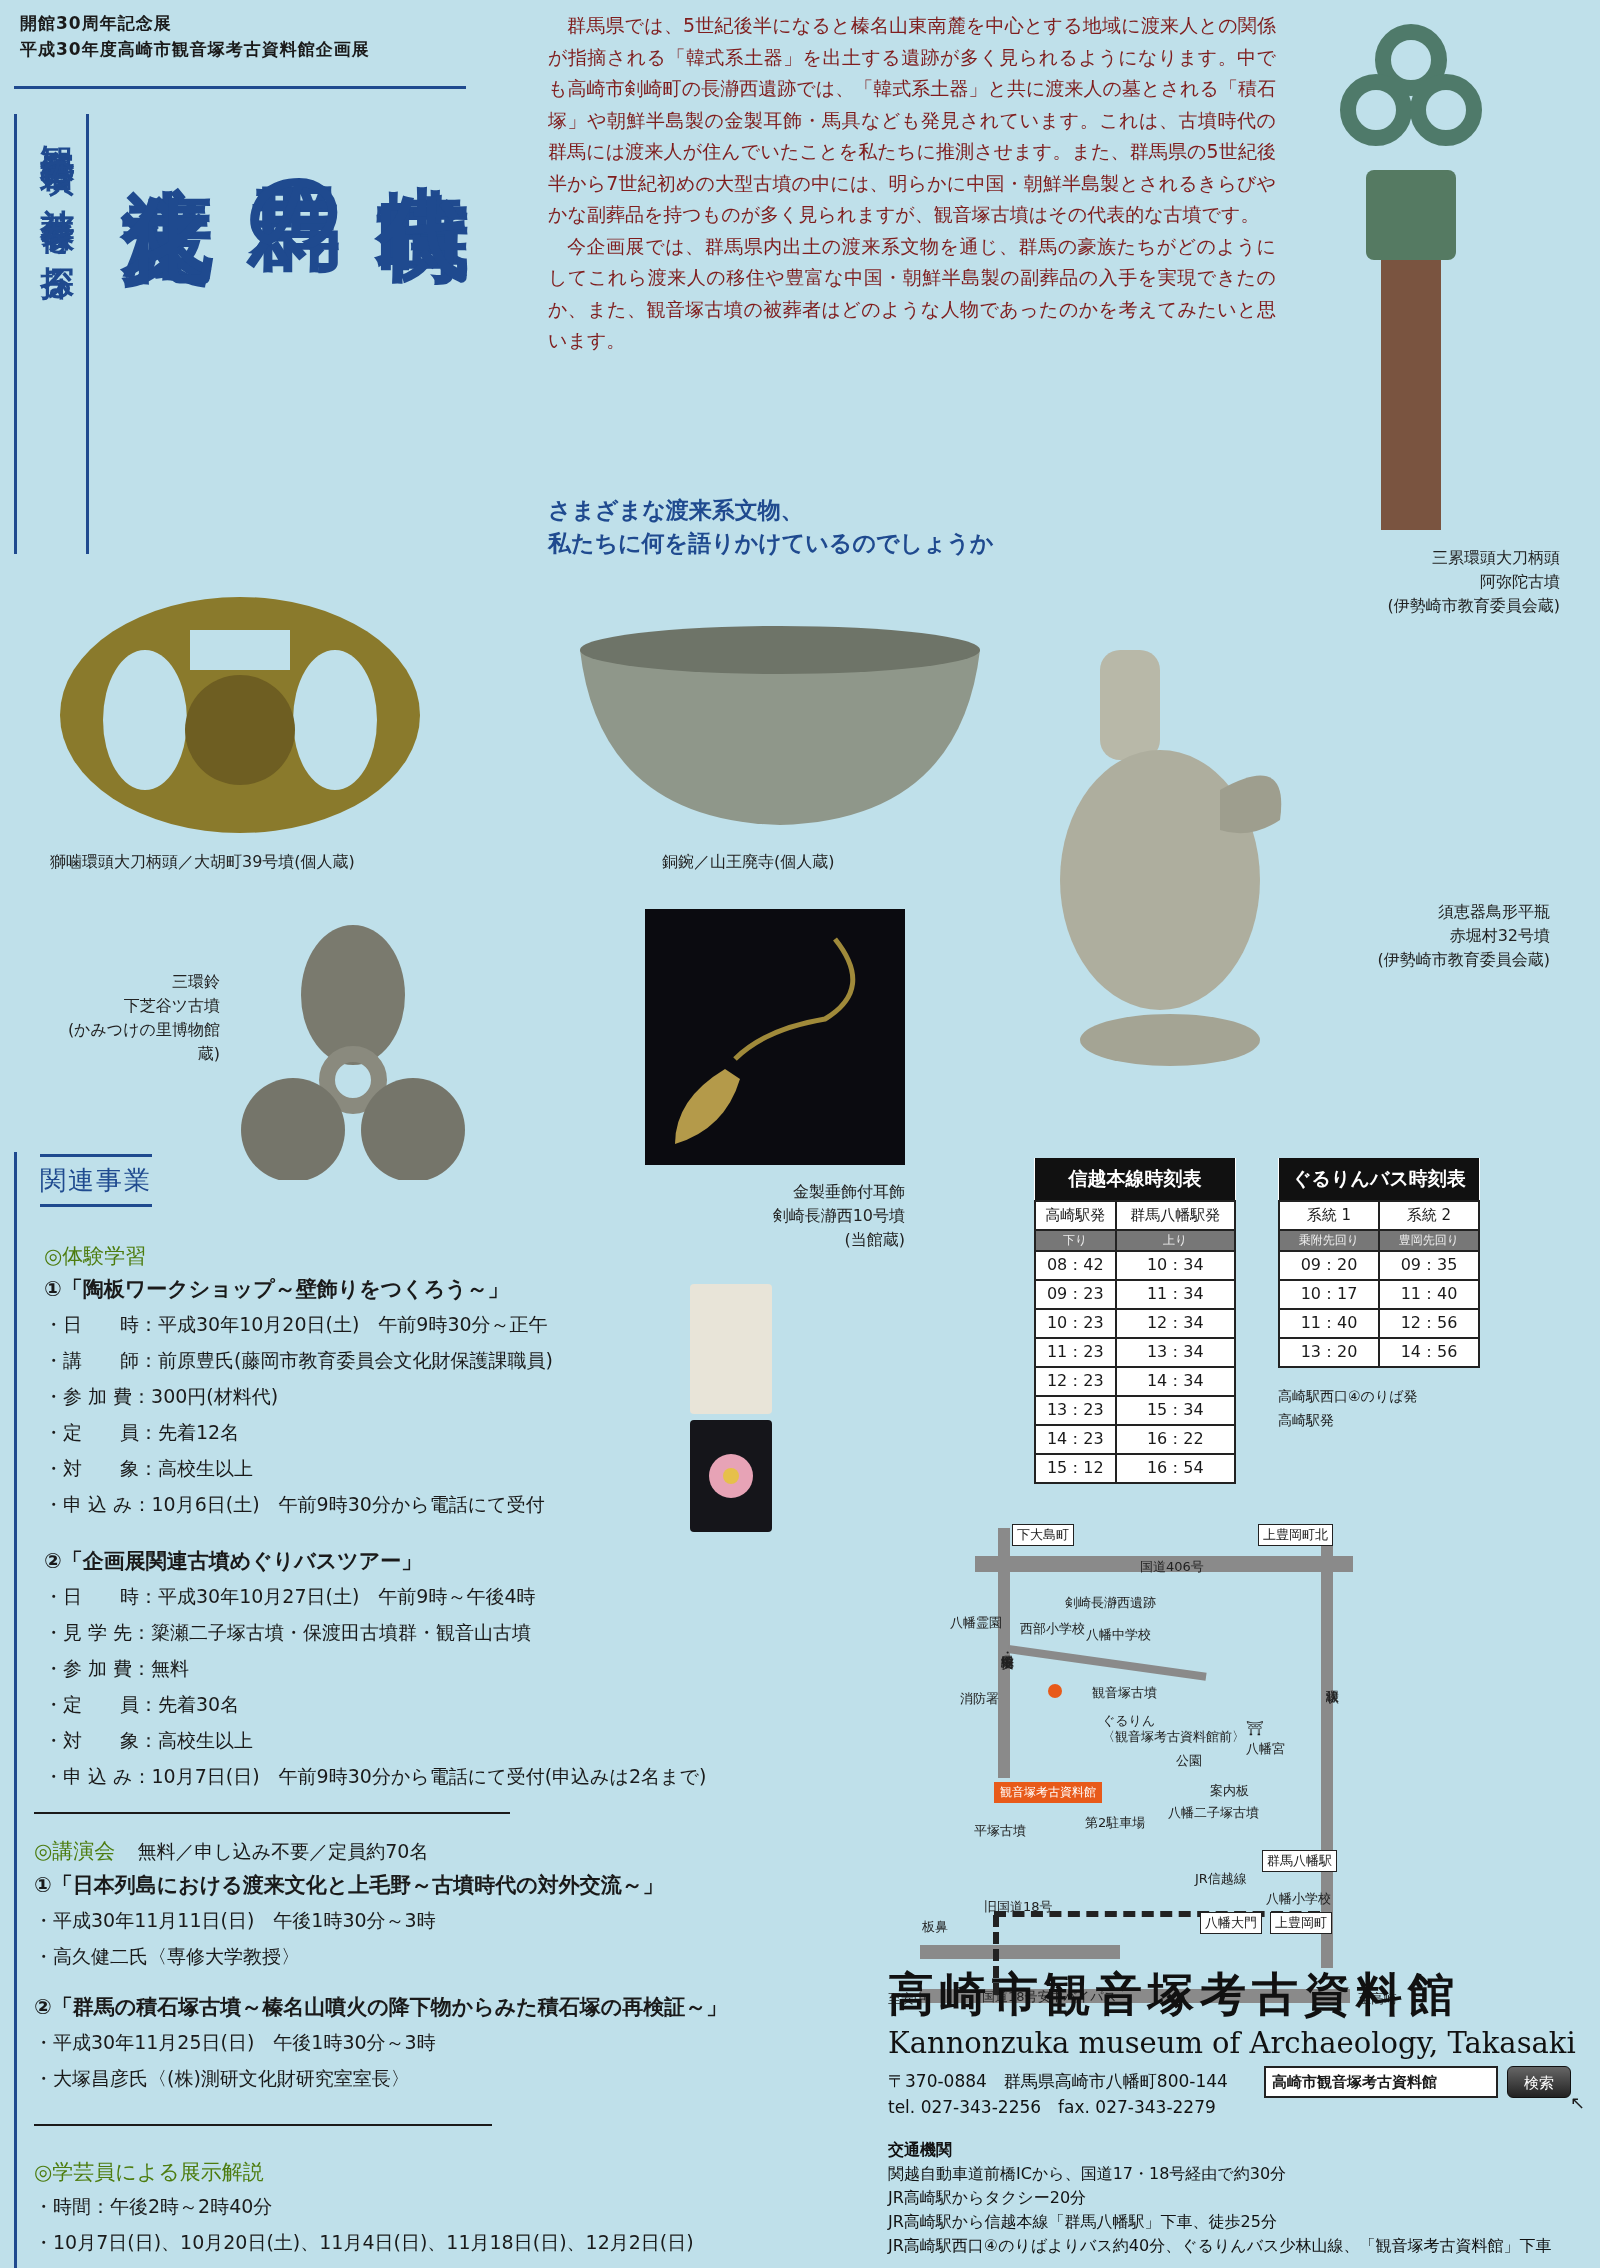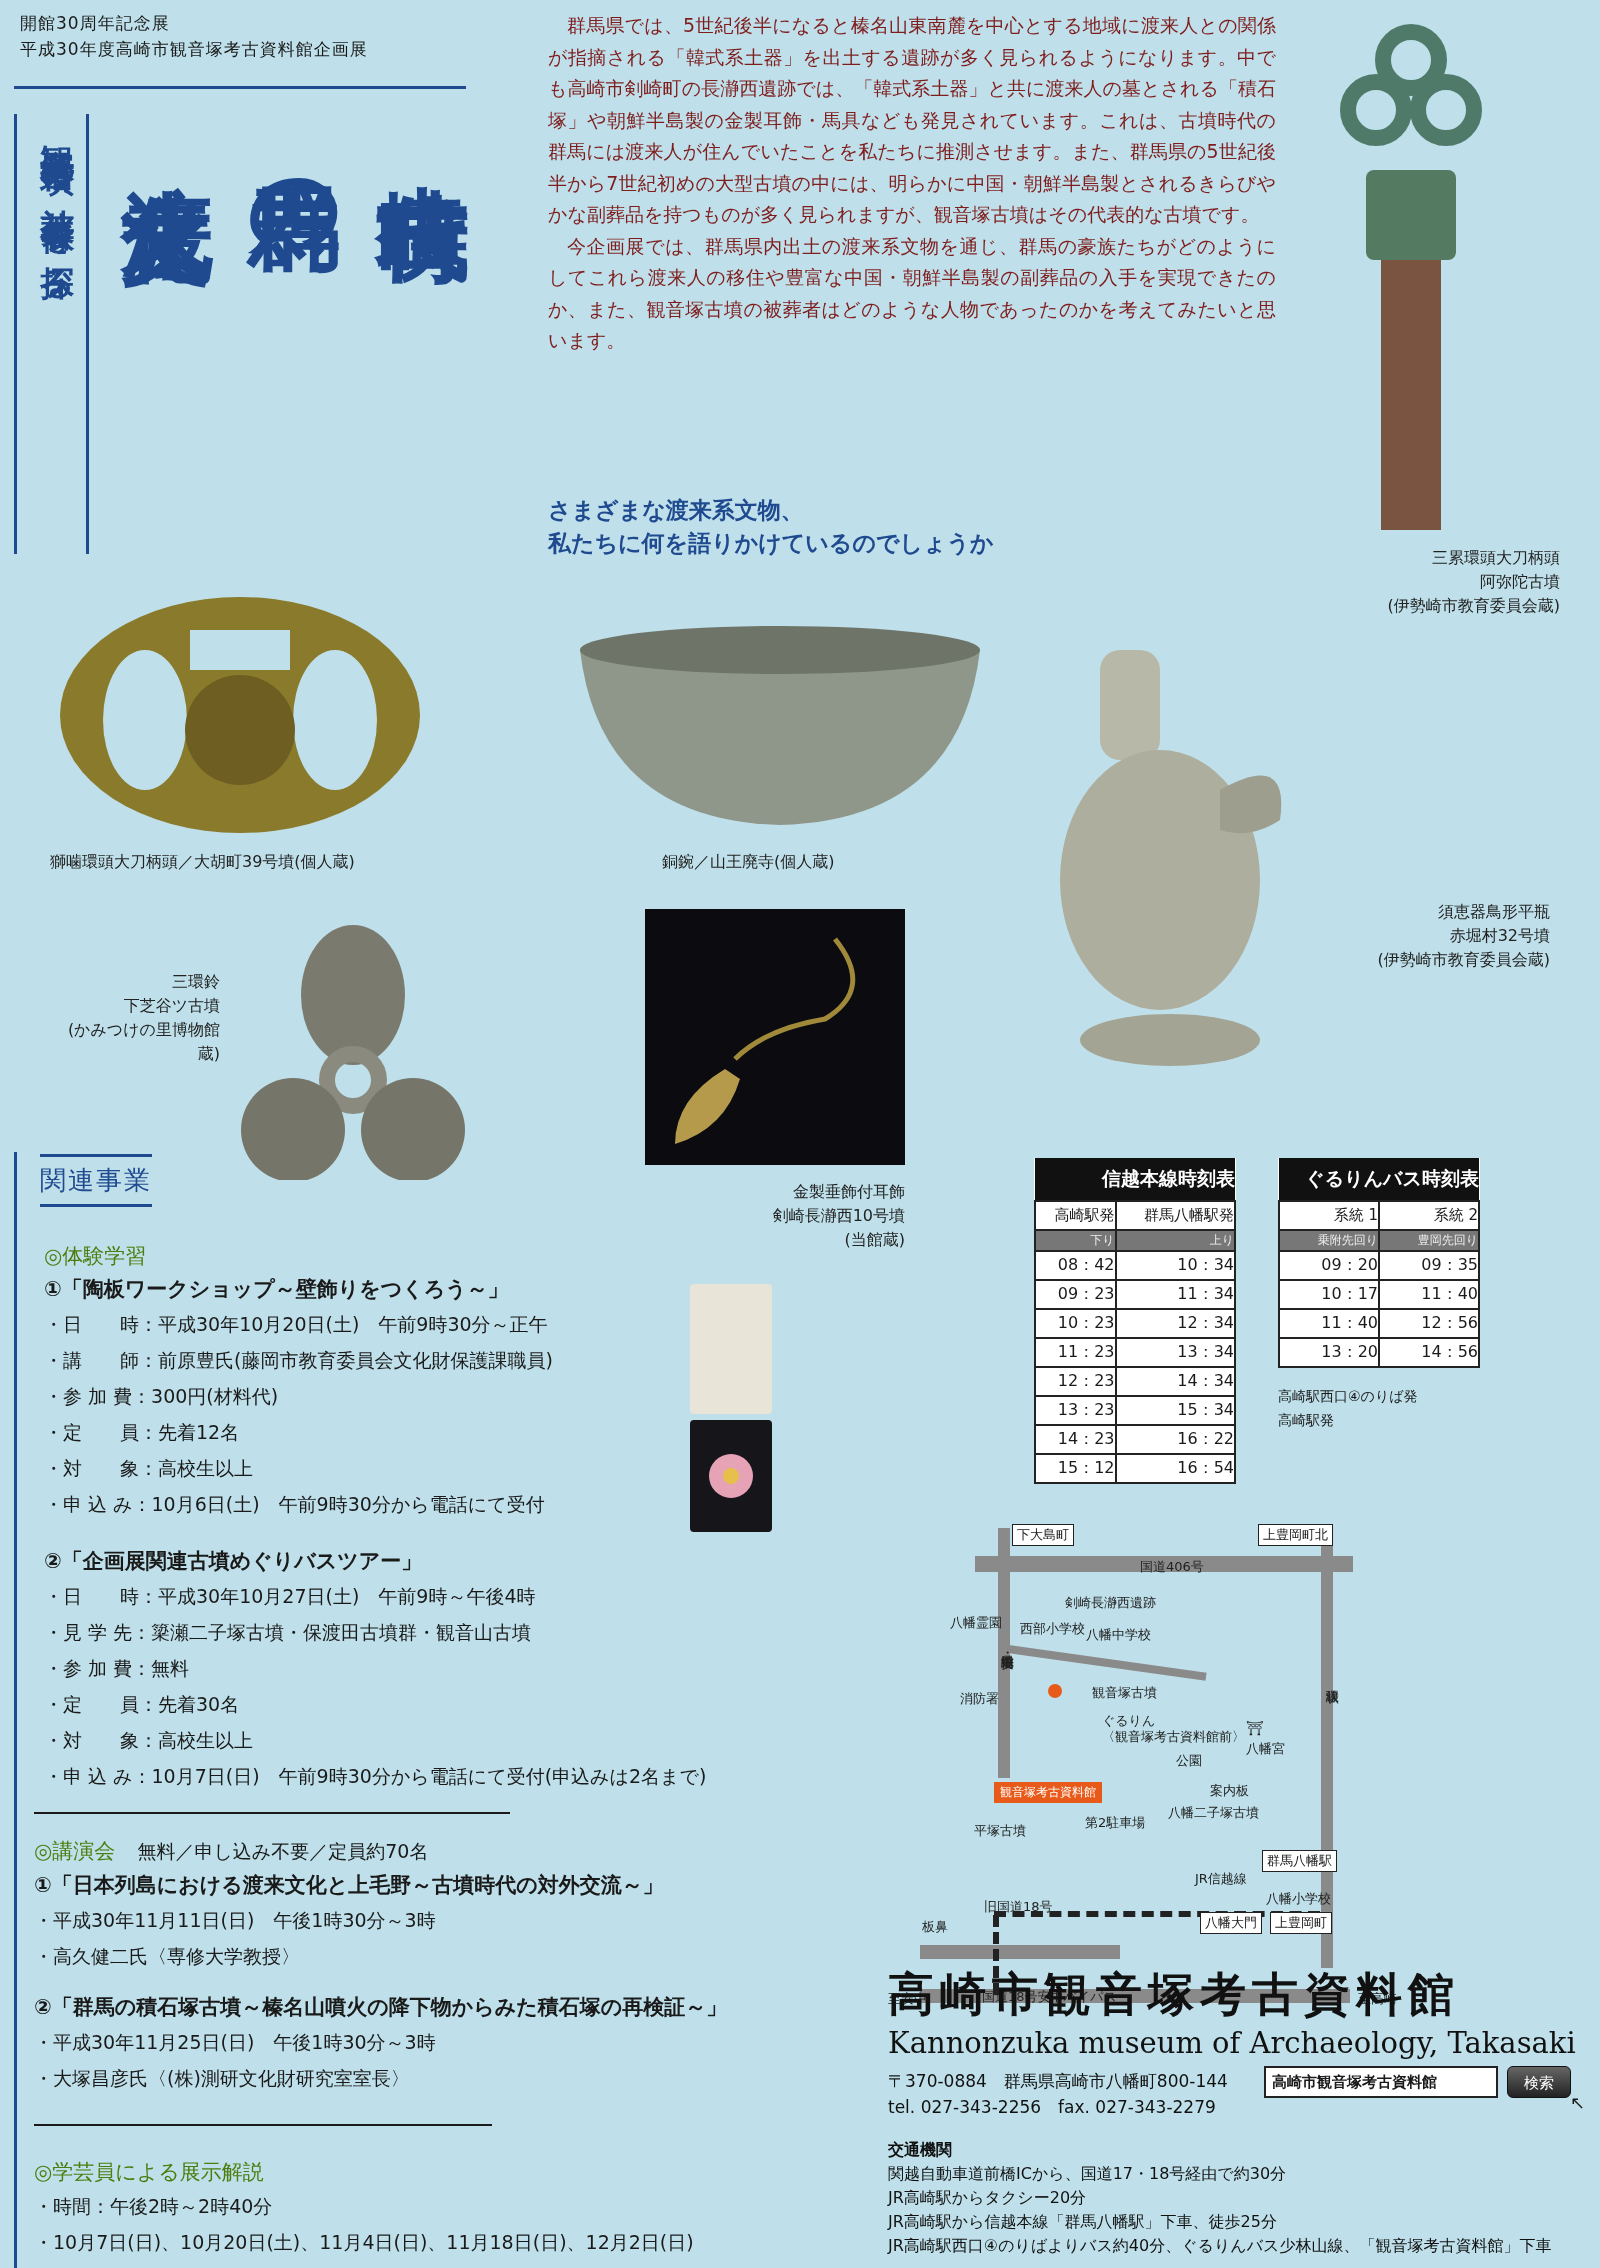--- a/index.html
+++ b/index.html
@@ -1,35 +1,35 @@
 <!DOCTYPE html>
 <html><head>
 <meta charset="utf-8">
 <style>
   *{box-sizing:border-box;margin:0;padding:0}
   html,body{width:1600px;height:2268px;overflow:hidden}
   body{background:#bfe0ea;font-family:"DejaVu Sans","Liberation Sans",sans-serif;color:#1a1a1a;position:relative}
   .abs{position:absolute}
-  .kicker{left:20px;top:10px;font-size:17px;line-height:26px;font-weight:normal;color:#1a1a1a;letter-spacing:1px}
+  .kicker{left:20px;top:10px;font-size:17px;line-height:26px;font-weight:bold;color:#1a1a1a;letter-spacing:1px}
   .rule-top{left:14px;top:86px;width:452px;height:3px;background:#1f4a8f}
   .vline{width:3px;background:#1f4a8f}
   .subtitle-v{left:38px;top:118px;writing-mode:vertical-rl;font-size:34px;font-weight:bold;color:#1f4a8f;letter-spacing:4px;line-height:40px}
   .title-col{writing-mode:vertical-rl;font-size:92px;font-weight:900;color:#1f4a8f;line-height:110px;letter-spacing:4px}
   .body-text{left:548px;top:10px;width:728px;font-size:19px;line-height:31.5px;color:#7f1d1d;text-align:justify}
   .body-text p{text-indent:1em}
   .tagline{left:548px;top:494px;font-size:23px;line-height:33px;color:#1f4a8f;font-weight:bold}
   .caption{font-size:16px;line-height:24px;color:#222}
   .caption.r{text-align:right}
   .section-frame{left:14px;top:1152px;width:3px;height:1116px;background:#1f4a8f}
   .sec-head{left:40px;top:1154px;font-size:26px;color:#1f4a8f;padding:6px 0;border-top:3px solid #1f4a8f;border-bottom:3px solid #1f4a8f;letter-spacing:2px}
   .orange{color:#4d7c0f;font-weight:normal}
   .evt-title{font-weight:bold;font-size:21px;line-height:34px}
   .evt-line{font-size:19px;line-height:36px}
   .sep{height:2px;background:#1a1a1a}
-  table.tt{border-collapse:collapse;background:#fff;font-size:16px;text-align:right}
+  table.tt{border-collapse:collapse;background:#fff;font-size:16px;text-align:center}
   table.tt th.cap{background:#111;color:#fff;font-size:19px;padding:8px 0;font-weight:bold}
   table.tt td{border:2px solid #222;padding:3px 0;height:27px}
   table.tt td.h{font-size:15px;padding:4px 0}
   table.tt td.sub{background:#777;color:#eee;font-size:12px;padding:1px 0;height:18px}
   .road{background:#8a8a8a}
   .mlabel{font-size:13px;color:#222;white-space:nowrap}
   .mbox{border:1px solid #222;background:#fff;padding:1px 4px;font-size:13px}
   .museum-name{left:888px;top:1964px;font-size:46px;font-weight:900;letter-spacing:6px;color:#111}
   .museum-en{left:888px;top:2026px;font-family:"DejaVu Serif","Liberation Serif",serif;font-size:29px;color:#111}
   .addr{left:888px;top:2068px;font-size:17px;line-height:26px;color:#111}

